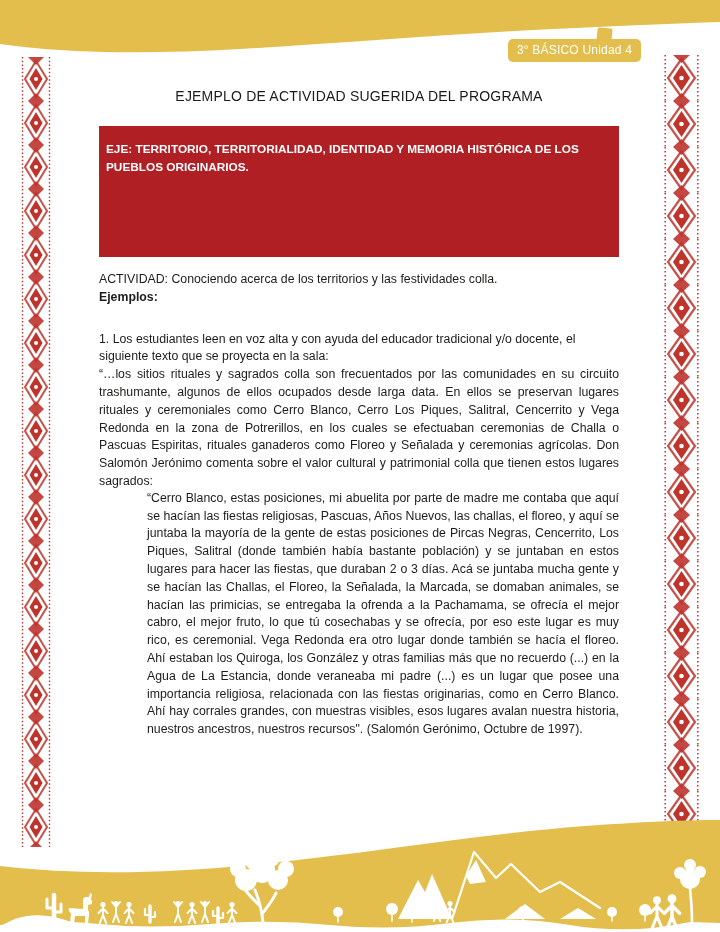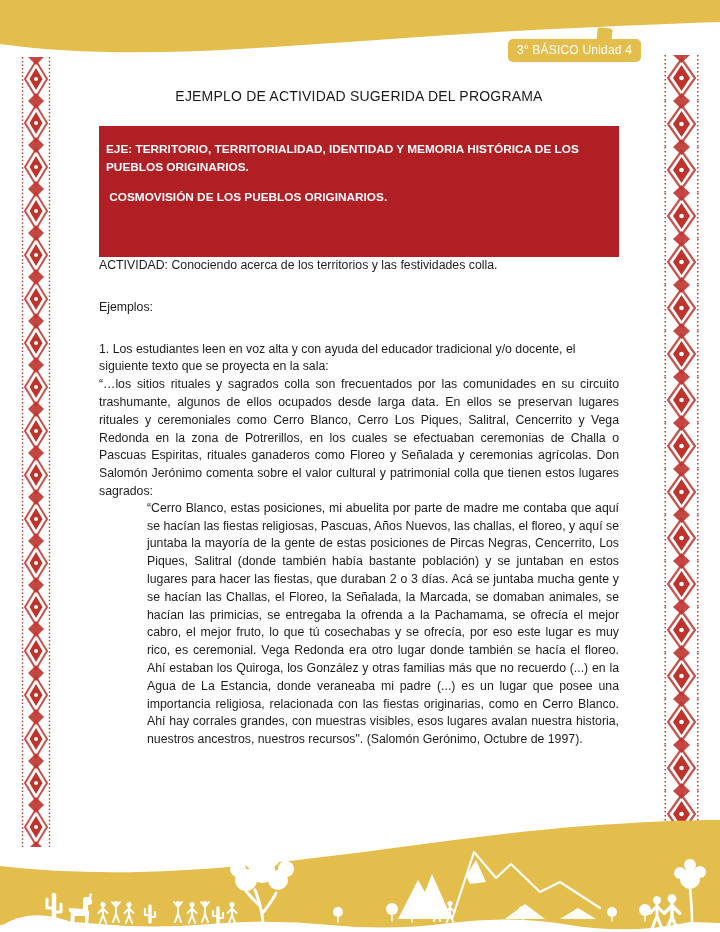--- a/index.html
+++ b/index.html
@@ -49,22 +49,22 @@
     color:#fff;
     padding:14px 12px 9px 7px;
     min-height:131px;
   }
   .eje-box p{
     font-size:11.8px;font-weight:bold;line-height:1.55;
     white-space:pre-wrap;
   }
   .eje-box p + p{margin-top:11px;}
   .body-text{font-size:12.3px;line-height:17.8px;}
-  .act{}
-  .ejemplos{margin-top:24px;}
+  .act{margin-top:14px;}
+  .ejemplos{margin-top:0;font-weight:bold;}
   .item1{margin-top:24px;}
   .q1{text-align:justify;}
   .q2{margin-left:48px;text-align:justify;margin-top:-1px;}
   .closing{margin-left:64px;text-align:justify;margin-top:7px;}
 
   .bottom-band{position:absolute;left:0;bottom:0;width:720px;height:112px;}
   .sil-fill{fill:#fff;}
   .sil-stroke{stroke:#fff;fill:none;stroke-linecap:round;stroke-linejoin:round;}
 </style>
 </head>
@@ -106,21 +106,20 @@
       </pattern>
     </defs>
     <rect x="0" y="0" width="37" height="772" fill="url(#patR)"></rect>
   </svg>
 
   <div class="content">
     <h1 class="title">EJEMPLO DE ACTIVIDAD SUGERIDA DEL PROGRAMA</h1>
 
     <div class="eje-box">
       <p>EJE: TERRITORIO, TERRITORIALIDAD, IDENTIDAD Y MEMORIA HISTÓRICA DE LOS PUEBLOS ORIGINARIOS.</p>
-      <p> COSMOVISIÓN DE LOS PUEBLOS ORIGINARIOS.</p>
     </div>
 
     <p class="body-text act">ACTIVIDAD: Conociendo acerca de los territorios y las festividades colla.</p>
     <p class="body-text ejemplos">Ejemplos:</p>
     <p class="body-text item1">1. Los estudiantes leen en voz alta y con ayuda del educador tradicional y/o docente, el siguiente texto que se proyecta en la sala:</p>
     <p class="body-text q1">“…los sitios rituales y sagrados colla son frecuentados por las comunidades en su circuito trashumante, algunos de ellos ocupados desde larga data. En ellos se preservan lugares rituales y ceremoniales como Cerro Blanco, Cerro Los Piques, Salitral, Cencerrito y Vega Redonda en la zona de Potrerillos, en los cuales se efectuaban ceremonias de Challa o Pascuas Espiritas, rituales ganaderos como Floreo y Señalada y ceremonias agrícolas. Don Salomón Jerónimo comenta sobre el valor cultural y patrimonial colla que tienen estos lugares sagrados:</p>
     <p class="body-text q2">“Cerro Blanco, estas posiciones, mi abuelita por parte de madre me contaba que aquí se hacían las fiestas religiosas, Pascuas, Años Nuevos, las challas, el floreo, y aquí se juntaba la mayoría de la gente de estas posiciones de Pircas Negras, Cencerrito, Los Piques, Salitral (donde también había bastante población) y se juntaban en estos lugares para hacer las fiestas, que duraban 2 o 3 días. Acá se juntaba mucha gente y se hacían las Challas, el Floreo, la Señalada, la Marcada, se domaban animales, se hacían las primicias, se entregaba la ofrenda a la Pachamama, se ofrecía el mejor cabro, el mejor fruto, lo que tú cosechabas y se ofrecía, por eso este lugar es muy rico, es ceremonial. Vega Redonda era otro lugar donde también se hacía el floreo. Ahí estaban los Quiroga, los González y otras familias más que no recuerdo (...) en la Agua de La Estancia, donde veraneaba mi padre (...) es un lugar que posee una importancia religiosa, relacionada con las fiestas originarias, como en Cerro Blanco. Ahí hay corrales grandes, con muestras visibles, esos lugares avalan nuestra historia, nuestros ancestros, nuestros recursos". (Salomón Gerónimo, Octubre de 1997).</p>
   </div>
 
   <svg class="bottom-band" viewBox="0 0 720 112" aria-hidden="true">

